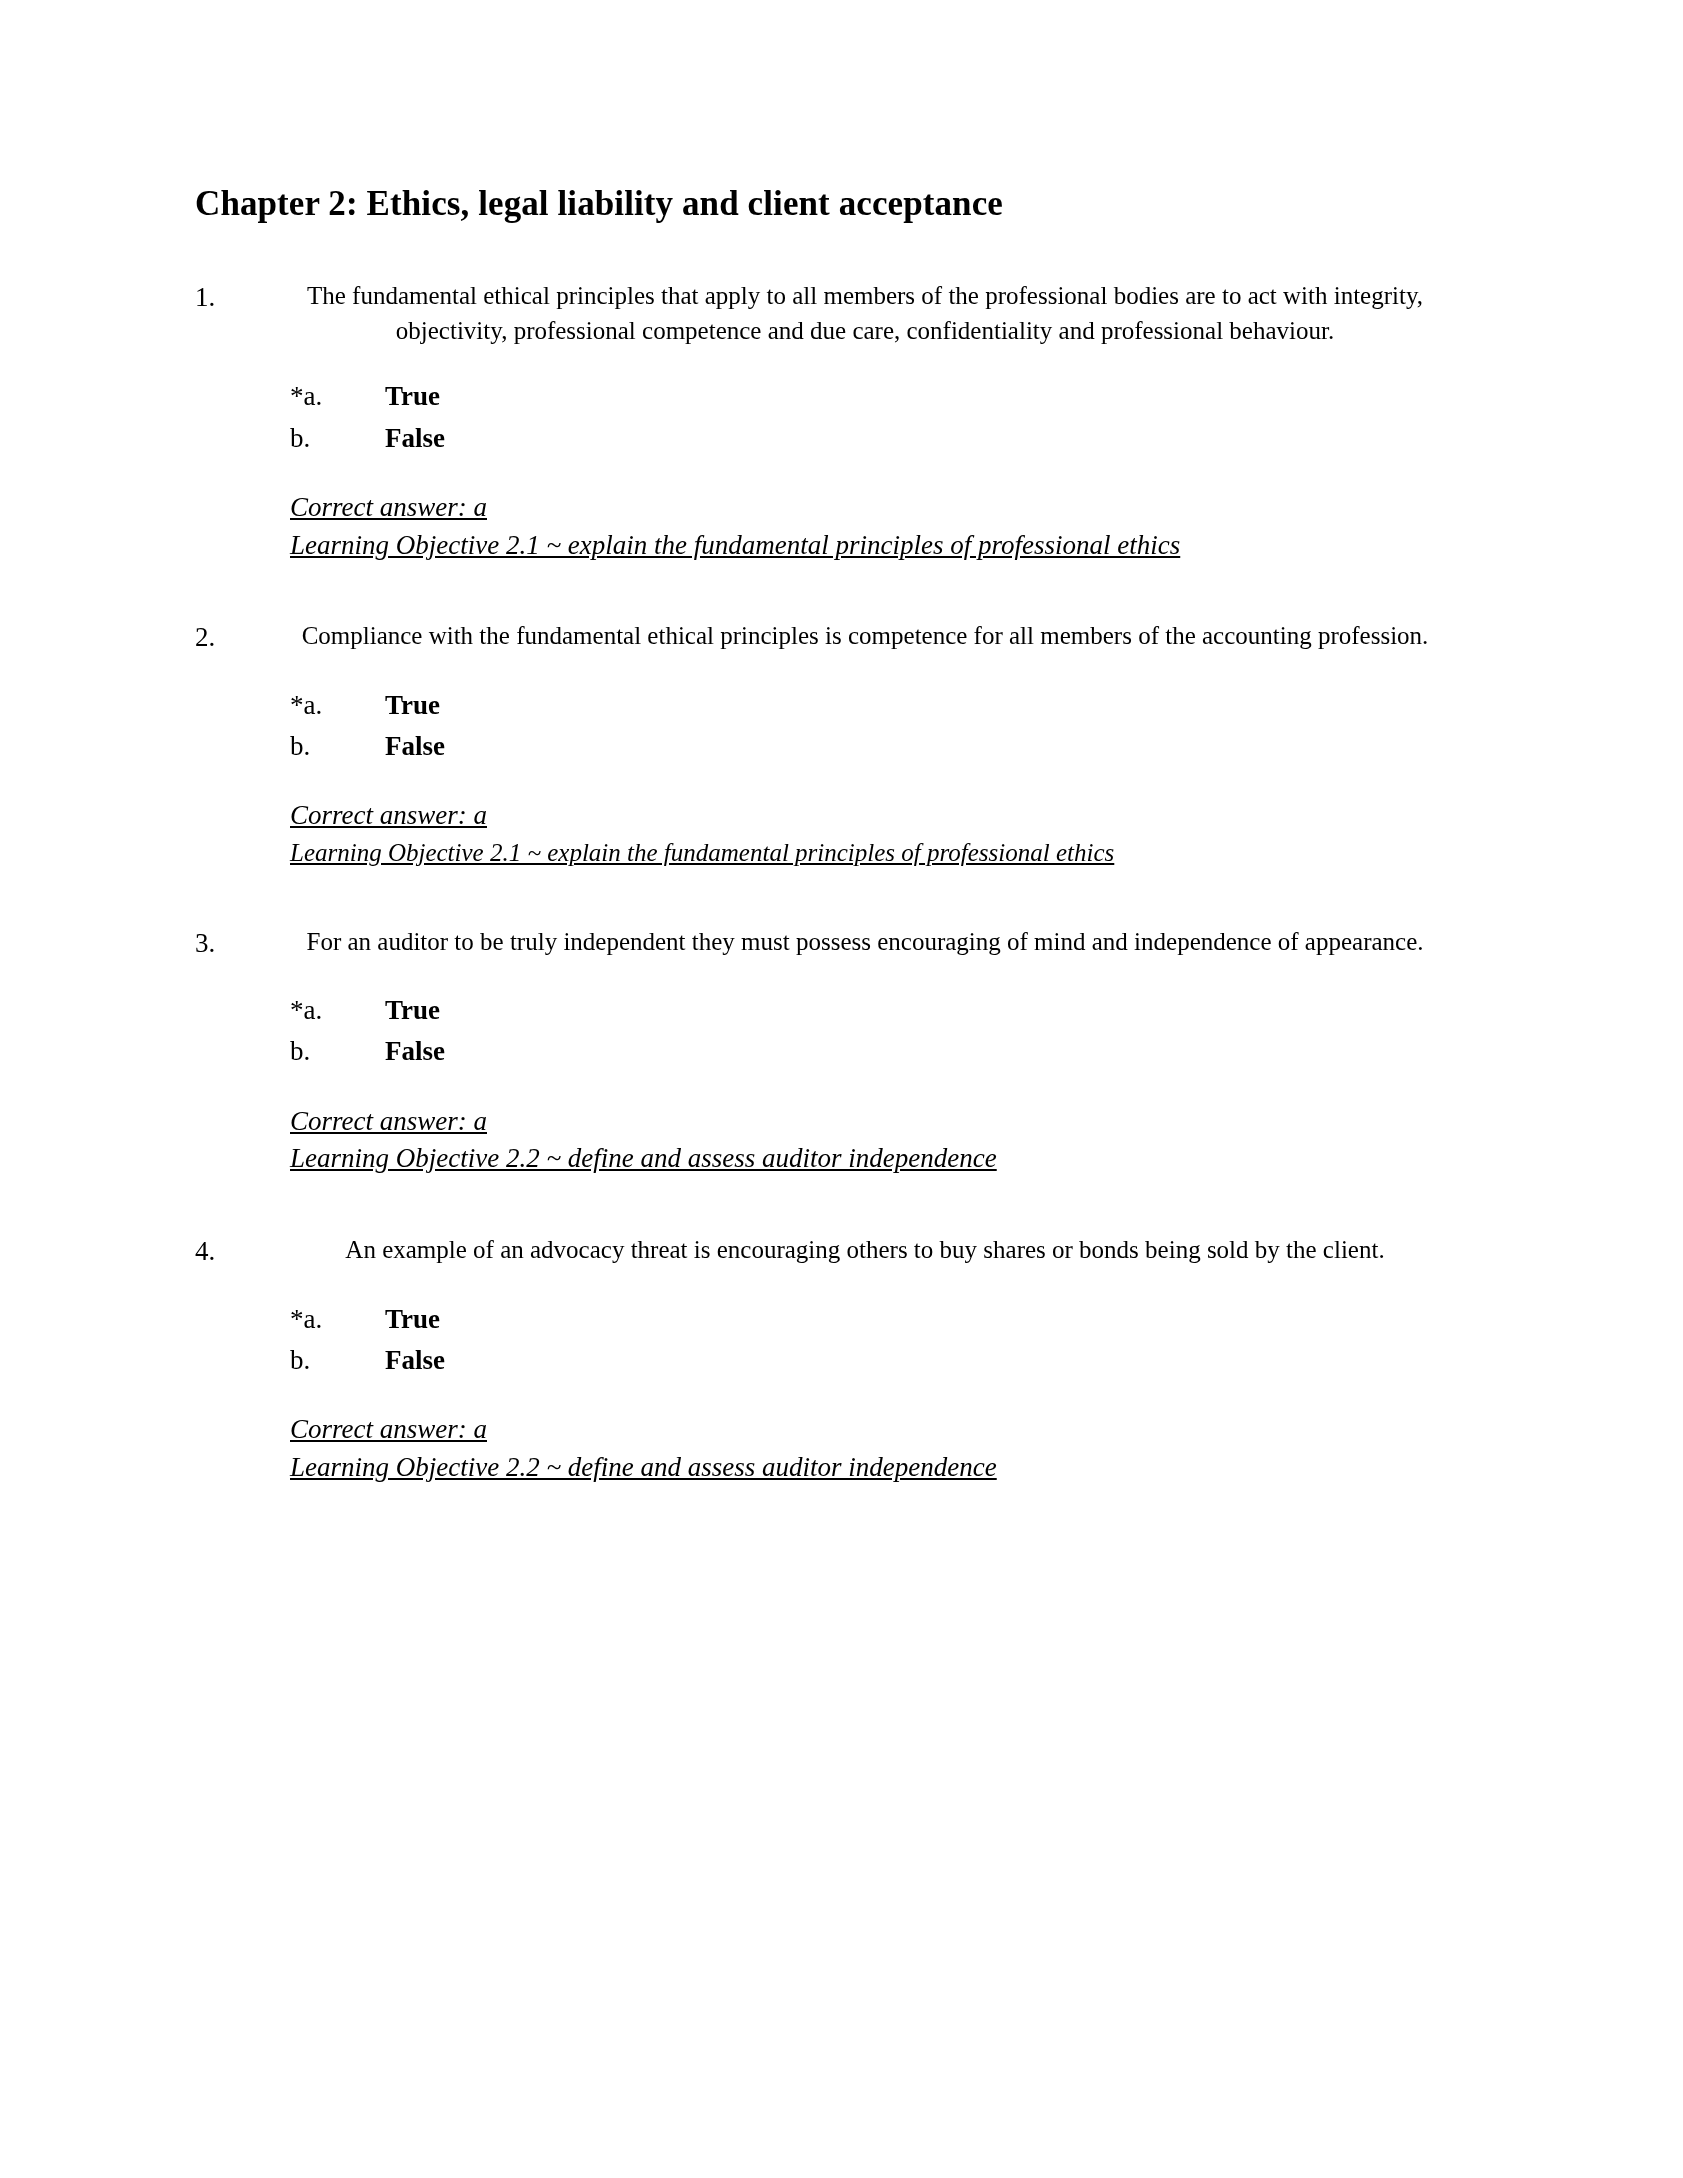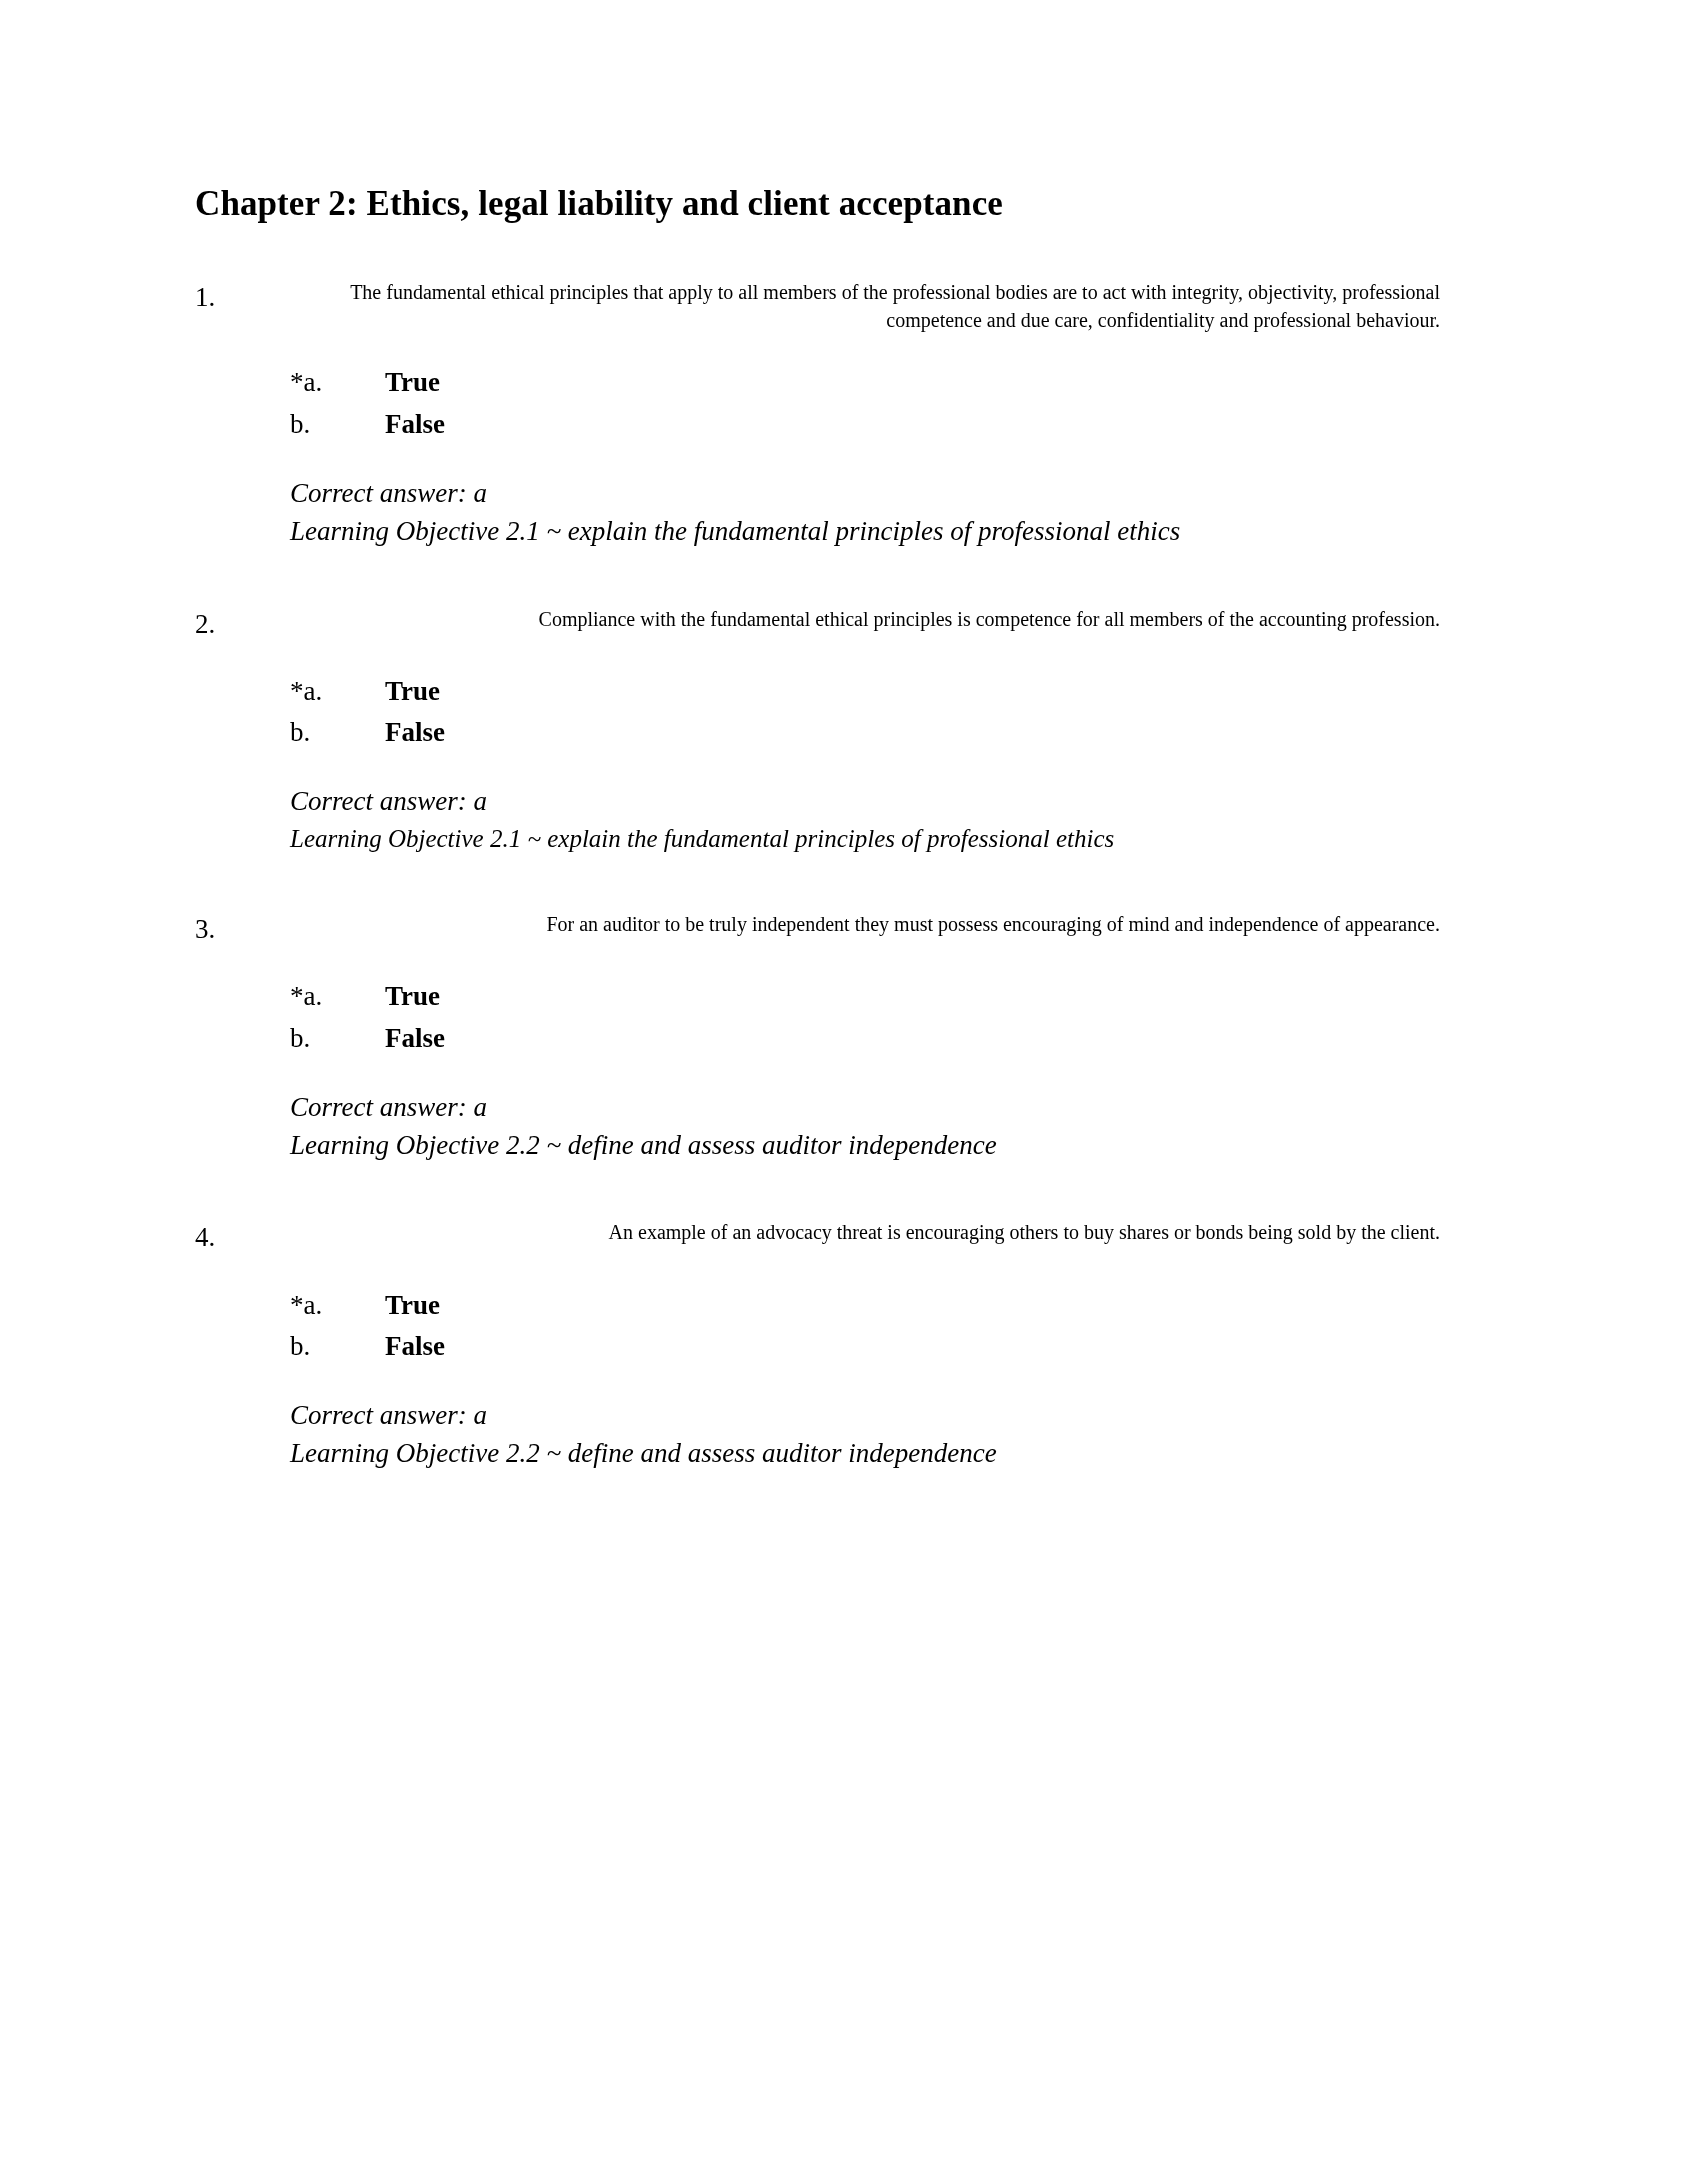--- a/index.html
+++ b/index.html
@@ -63,24 +63,24 @@
 
   .q-number {
     flex: 0 0 95px;
     font-size: 27px;
     line-height: 1.38;
     padding-top: 0;
   }
 
   .q-stem {
     flex: 1 1 auto;
-    font-size: 20px;
+    font-size: 25px;
     line-height: 1.38;
     max-width: 1150px;
-    text-align: right;
+    text-align: center;
     hyphens: none;
   }
 
   
   .options {
     margin: 30px 0 0 95px;
     padding: 0;
     list-style: none;
   }
   .option {
@@ -100,20 +100,21 @@
     flex: 0 1 auto;
     font-weight: bold;
   }
 
   
   .answer-meta {
     margin: 32px 0 0 95px;
     font-style: italic;
     font-size: 27px;
     line-height: 1.4;
+    text-decoration: underline;
   }
   .answer-meta .meta-line {
     display: block;
     white-space: nowrap;
   }
   .answer-meta .meta-line.compact {
     font-size: 25px;
   }
 </style>
 </head>

